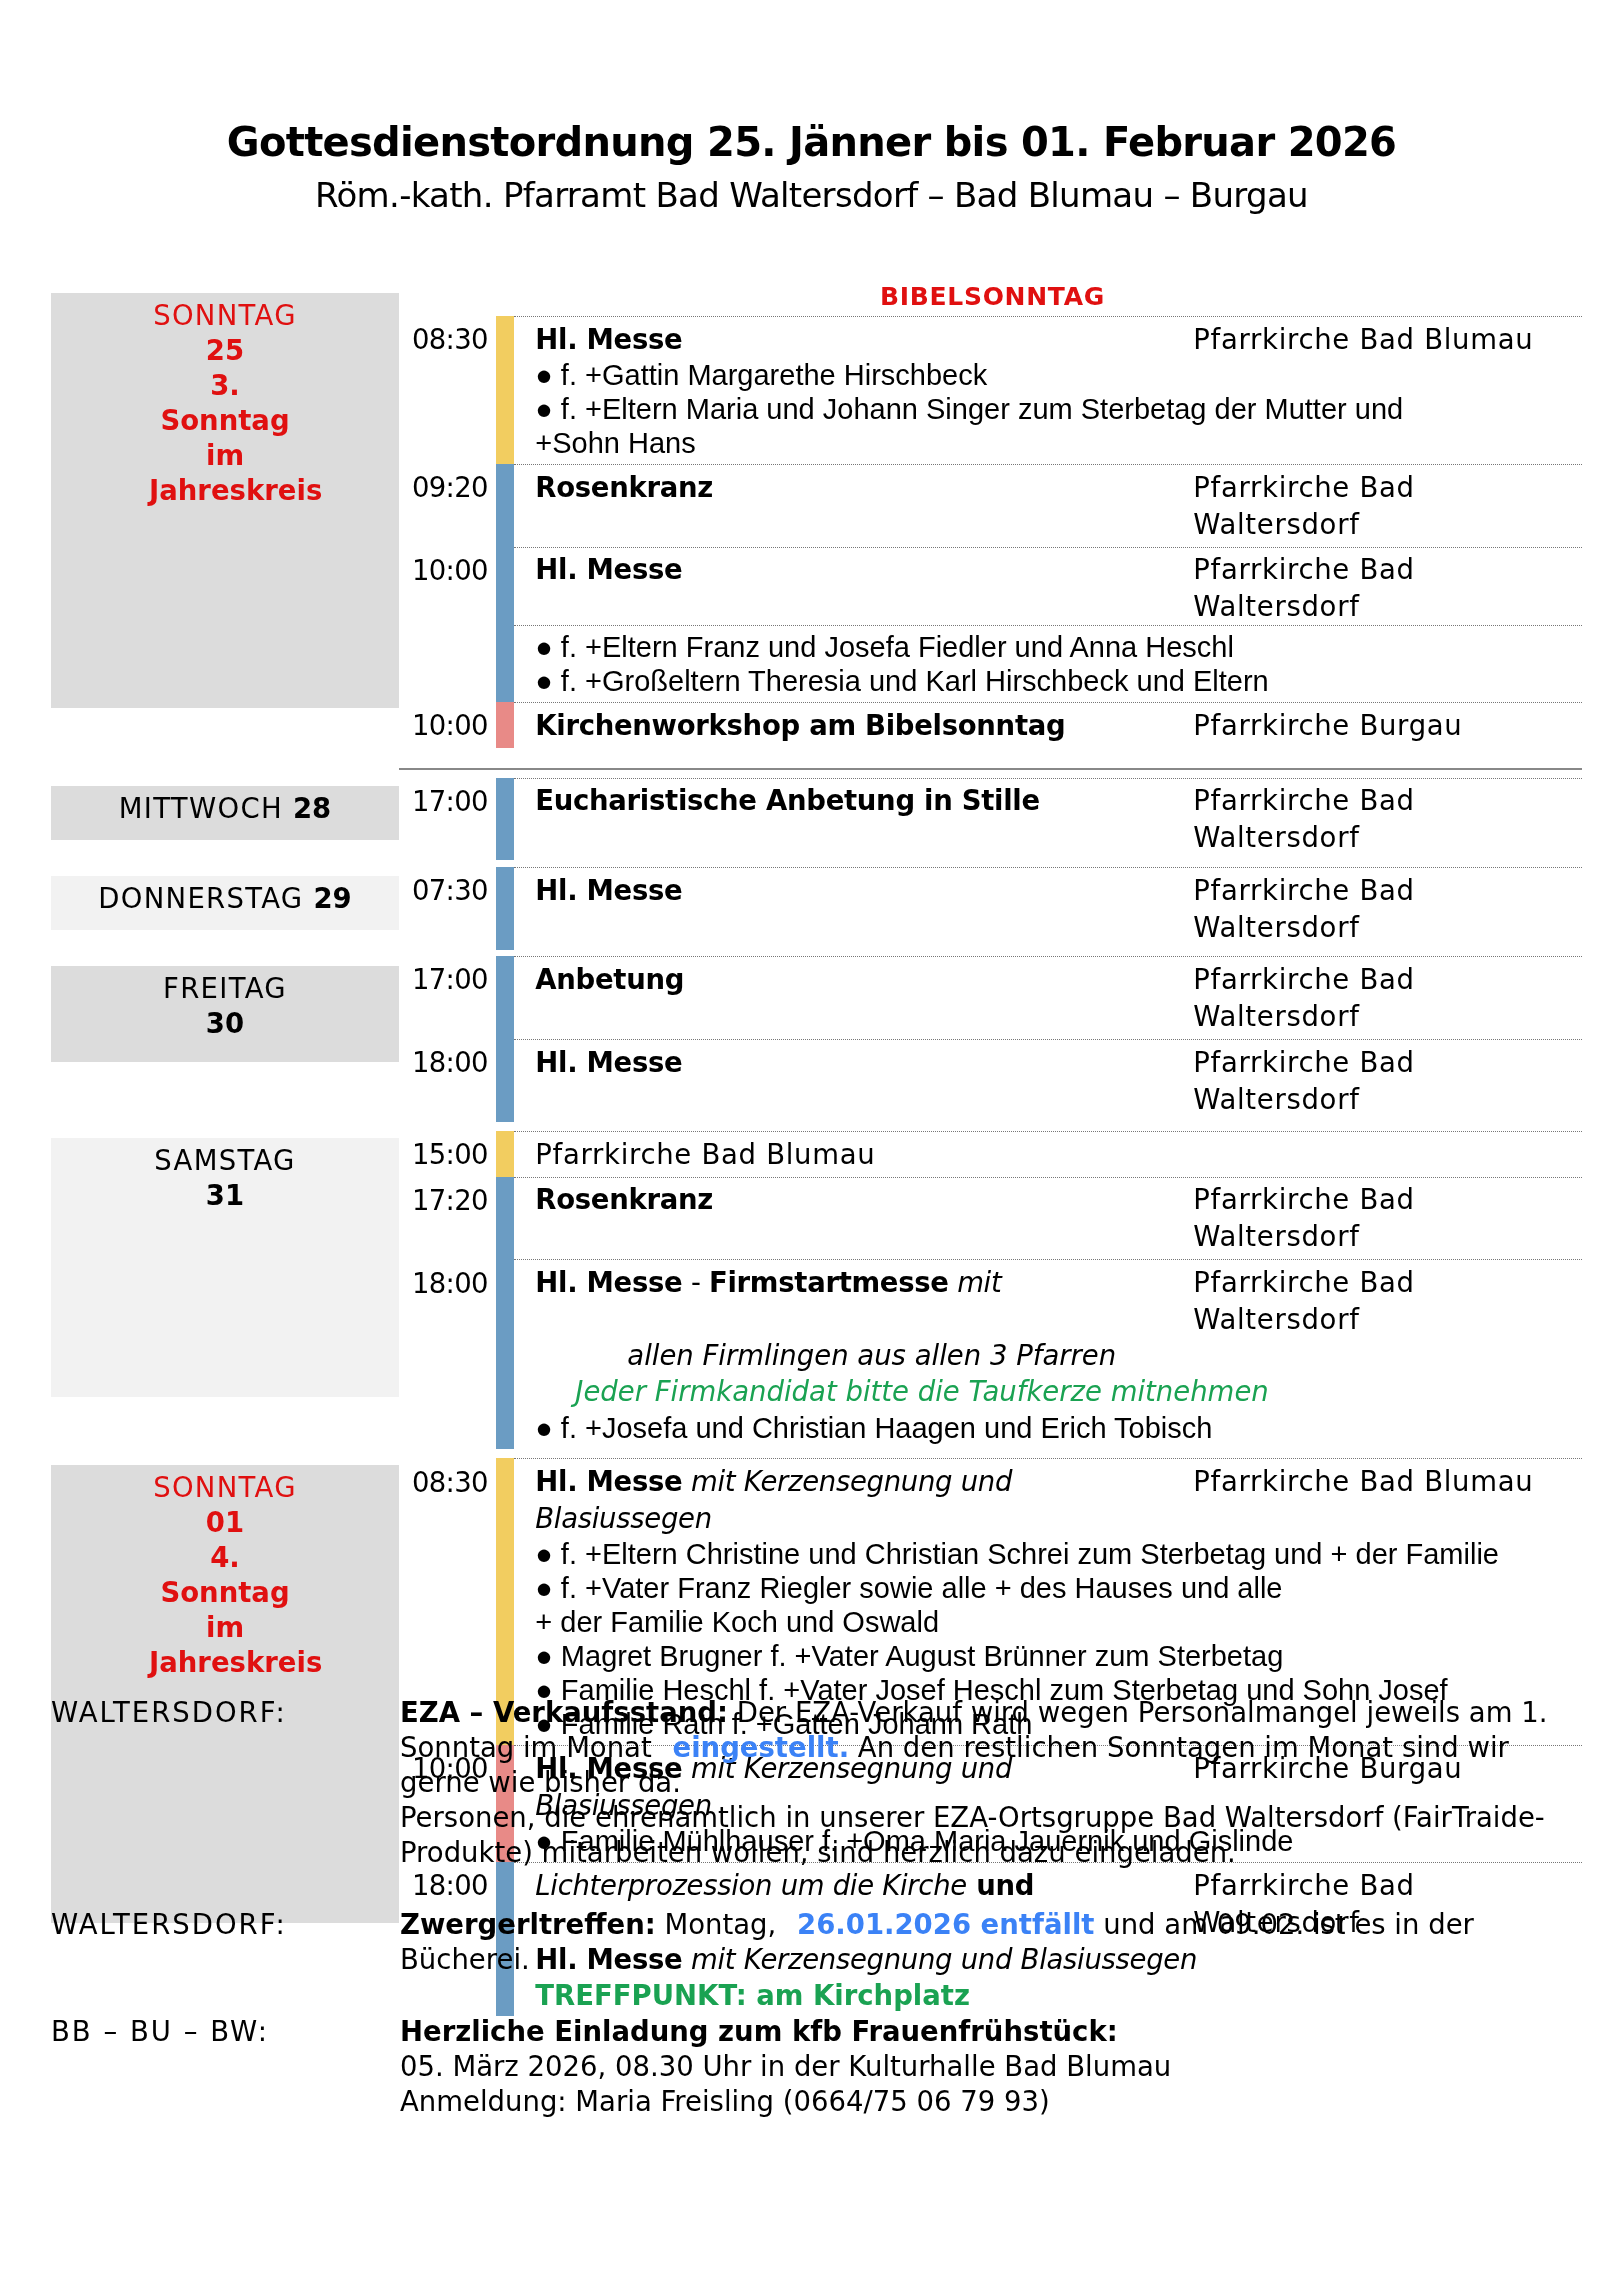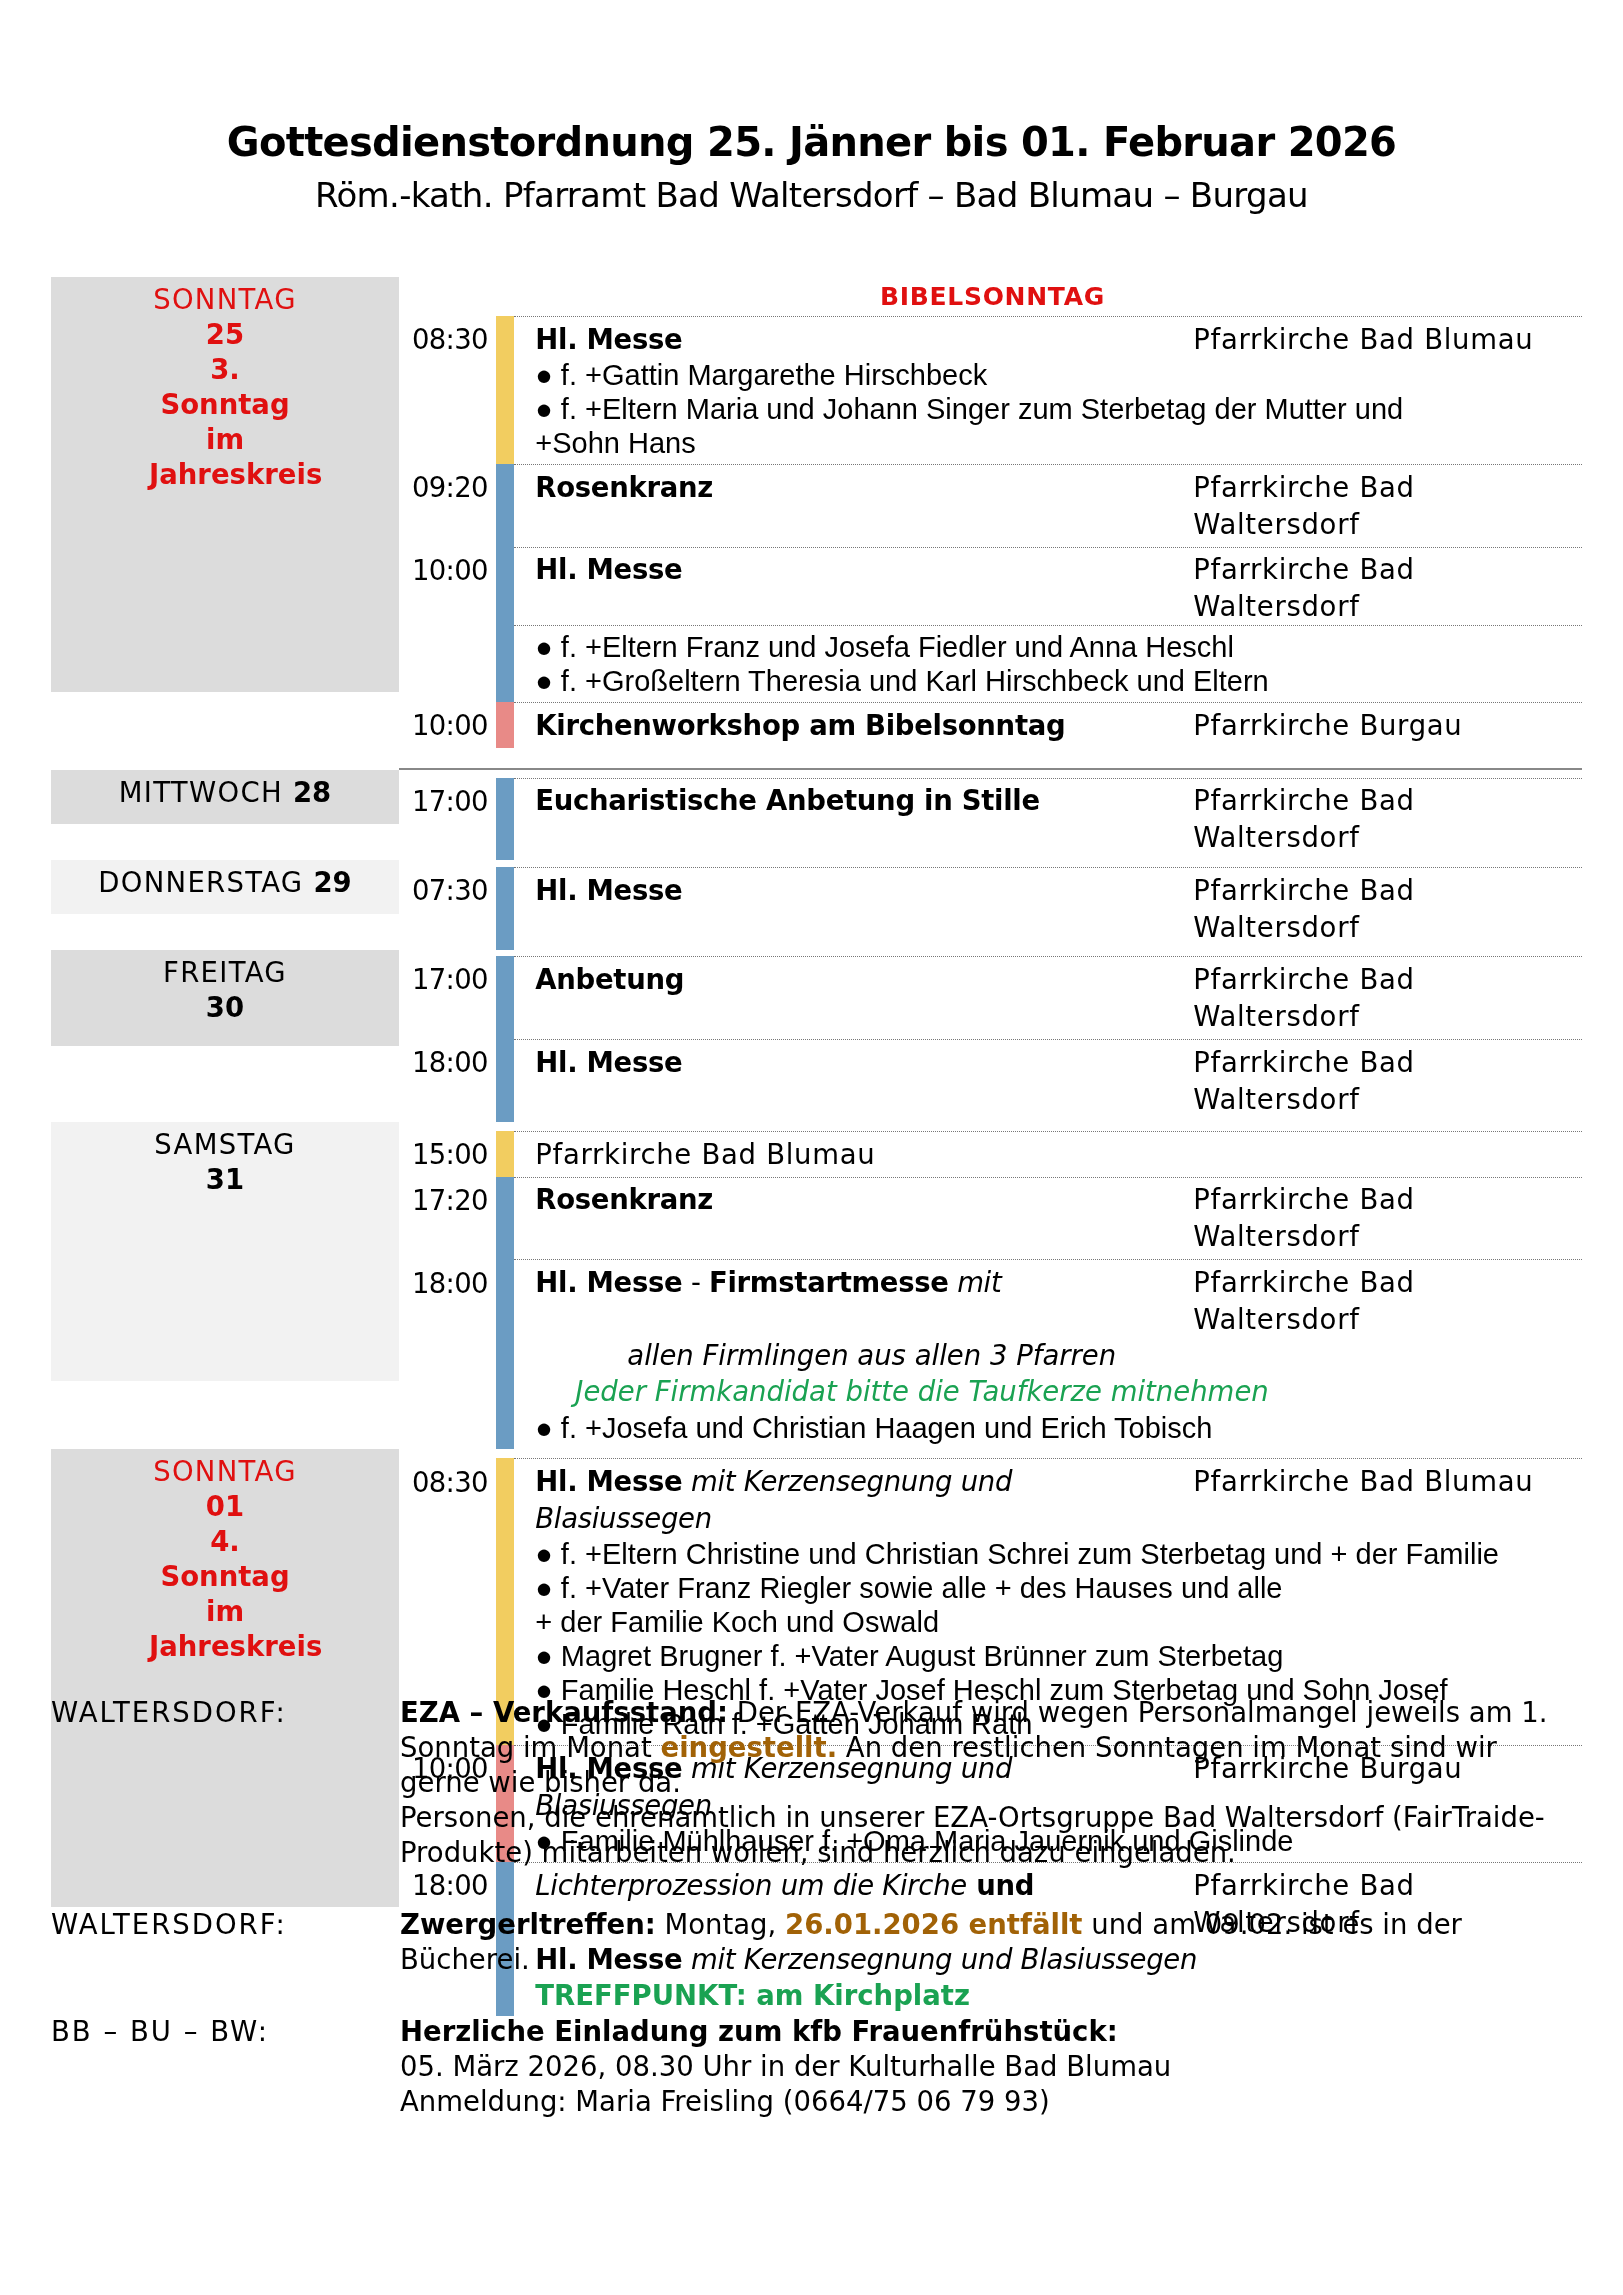--- a/index.html
+++ b/index.html
@@ -9,21 +9,21 @@
   
   .doc-title { position: absolute; left: 0; top: 119px; width: 100%; text-align: center;
                font-size: 40px; font-weight: bold; letter-spacing: -0.7px; }
   .doc-subtitle { position: absolute; left: 0; top: 175px; width: 100%; text-align: center;
                   font-size: 34px; letter-spacing: -0.7px; }
 
   
   .schedule { position: absolute; left: 51px; top: 277px; width: 1531px; }
   .day-block { display: flex; position: relative; }
   .day-cell { width: 348px; flex: none; text-align: center; font-size: 27.5px; line-height: 35px;
-              padding-top: 5.2px; box-sizing: border-box; letter-spacing: 1.3px; }
+              padding-top: 5.2px; box-sizing: border-box; letter-spacing: 1.3px; margin-top: 16px; }
   .day-cell.dark { background: #dcdcdc; }
   .day-cell.light { background: #f2f2f2; }
   .day-cell.red { color: #e01010; }
   .day-cell .num { font-weight: bold; letter-spacing: 0; }
   .day-cell .feast { font-weight: bold; letter-spacing: 0; }
   .day-events { flex: 1; position: relative; padding-left: 0; }
 
   .special-banner { text-align: center; color: #e01010; font-weight: bold; font-size: 25px;
                     line-height: 39px; padding-left: 56px; padding-right: 52px; letter-spacing: 0.7px;}
 
@@ -48,21 +48,21 @@
   .bar-red { background: #e88a87; }
 
   .day-sep { border-top: 2px solid #888; }
 
   
   .notices { position: absolute; left: 51px; top: 1695px; width: 1531px; font-size: 27.5px; line-height: 35px; }
   .notice { display: flex; margin-bottom: 37px; }
   .notice-label { width: 349px; flex: none; letter-spacing: 2px; }
   .notice-text { flex: 1; }
   .notice-text b { font-weight: bold; }
-  .red-bold { color: #a16207; font-weight: bold; }
+  .red-bold { color: #3b82f6; font-weight: bold; margin-left: 12px; }
 </style>
 </head>
 <body>
 
 <div class="doc-title">Gottesdienstordnung 25. Jänner bis 01. Februar 2026</div>
 <div class="doc-subtitle">Röm.-kath. Pfarramt Bad Waltersdorf – Bad Blumau – Burgau</div>
 
 <div class="schedule">
 
   <div class="day-block">

